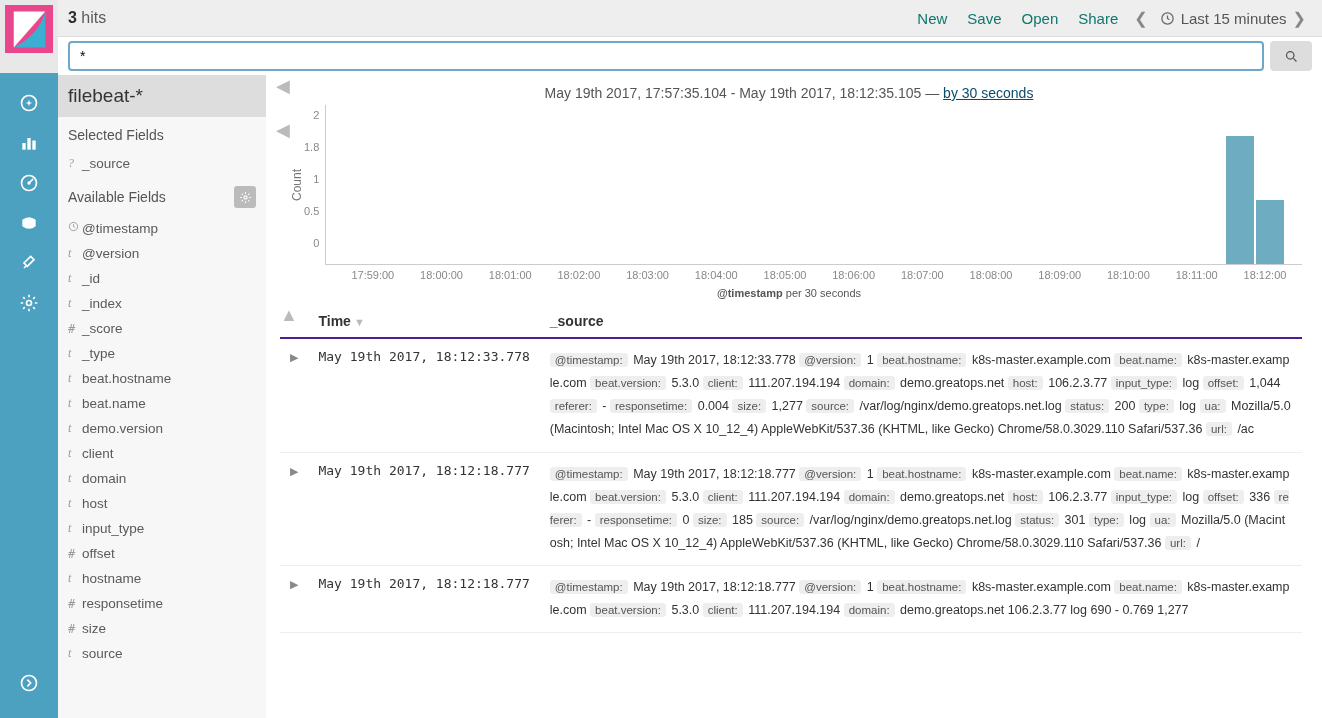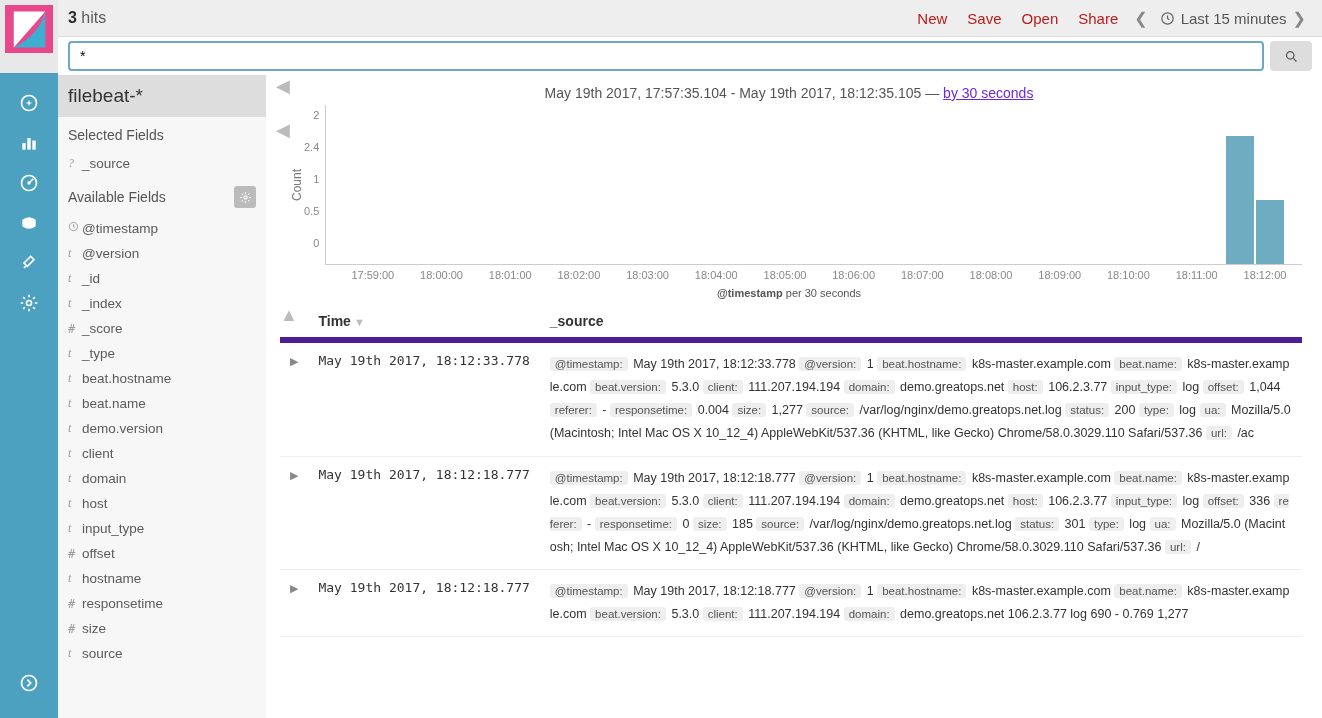--- a/index.html
+++ b/index.html
@@ -11,21 +11,21 @@
 .side-nav-item { width: 100%; height: 40px; display: flex; align-items: center; justify-content: center; color: #fff; position: relative; }
 .side-nav-item svg { width: 20px; height: 20px; fill: #bbb; }
 .side-nav-inner { background: #4da1c0; width: 58px; flex: 1; display: flex; flex-direction: column; align-items: center; padding-top: 10px; }
 .side-nav-inner .side-nav-item svg { fill: rgba(255,255,255,0.85); }
 .side-nav-bottom { margin-top: auto; margin-bottom: 15px; }
 .main { flex: 1; display: flex; flex-direction: column; min-width: 0; }
 .topbar { height: 37px; background: #eee; border-bottom: 1px solid #ddd; display: flex; align-items: center; padding: 0 10px; }
 .hits { font-size: 16px; color: #5a5a5a; }
 .hits b { color: #2d2d2d; }
 .topbar-spacer { flex: 1; }
-.topbar-link { margin: 0 10px; font-size: 15px; color: #b91c1c; cursor: pointer; }
+.topbar-link { margin: 0 10px; font-size: 15px; color: #0f766e; cursor: pointer; }
 .chev { color: #888; margin: 0 6px; font-size: 16px; }
 .time-picker { display: flex; align-items: center; color: #555; font-size: 15px; }
 .time-picker svg { width: 15px; height: 15px; fill: #666; margin: 0 6px; }
 .search-row { display: flex; padding: 4px 10px; gap: 6px; }
 .search-input { flex: 1; height: 30px; border: 2px solid #6fa8c7; border-radius: 4px; padding: 0 10px; font-size: 14px; outline: none; }
 .search-btn { width: 42px; height: 30px; background: #ddd; border: none; border-radius: 4px; display: flex; align-items: center; justify-content: center; }
 .search-btn svg { width: 15px; height: 15px; fill: #555; }
 .content { flex: 1; display: flex; min-height: 0; }
 .fields-panel { width: 208px; background: #f7f7f7; overflow-y: auto; font-size: 13.5px; }
 .index-pattern { background: #ddd; padding: 10px 10px; font-size: 19px; color: #333; }
@@ -35,33 +35,33 @@
 .field-item { padding: 5px 10px; display: flex; align-items: center; color: #5a5a5a; font-size: 13.5px; cursor: pointer; }
 .field-icon { font-style: italic; width: 14px; color: #9a9a9a; font-size: 12px; font-family: Georgia, serif; }
 .field-icon.num { font-style: normal; font-family: monospace; }
 .field-icon.clock svg { width: 11px; height: 11px; fill: #9a9a9a; }
 .results { flex: 1; display: flex; flex-direction: column; overflow: hidden; }
 .chart-area { position: relative; padding: 6px 20px 0 10px; }
 .collapse-arrow { position: absolute; left: 10px; color: #bbb; font-size: 18px; cursor: pointer; }
 .collapse-arrow.top { top: 0; }
 .collapse-arrow.right { right: 6px; top: 44px; }
 .date-range { text-align: center; font-size: 14px; color: #555; padding: 4px 0; }
-.date-range a { color: #6d28d9; text-decoration: underline; }
+.date-range a { color: #0c4a6e; text-decoration: underline; }
 .chart-box { display: flex; height: 160px; padding-left: 14px; }
 .y-axis-label { writing-mode: vertical-rl; transform: rotate(180deg); font-size: 12px; color: #777; text-align: center; }
 .y-axis { display: flex; flex-direction: column; justify-content: space-between; font-size: 11px; color: #888; padding: 4px 6px 16px 0; text-align: right; }
 .plot { flex: 1; position: relative; border-left: 1px solid #ccc; border-bottom: 1px solid #ccc; }
 .bars { position: absolute; right: 18px; bottom: 0; display: flex; align-items: flex-end; gap: 2px; }
 .bar { width: 28px; background: #6eadc1; }
 .x-ticks { display: flex; padding-left: 70px; font-size: 11px; color: #888; gap: 15px; margin-top: 4px; justify-content: space-around; padding-right: 10px; }
 .x-axis-label { text-align: center; font-size: 11px; color: #555; font-weight: bold; padding: 6px 0; }
 .x-axis-label span { font-weight: normal; }
 .table-area { flex: 1; overflow-y: auto; padding: 0 20px 0 14px; }
 .doc-table { width: 100%; border-collapse: collapse; }
-.doc-table th { text-align: left; font-size: 14px; color: #333; padding: 8px 10px; border-bottom: 6px solid #4c1d95; font-weight: 600; }
+.doc-table th { text-align: left; font-size: 14px; color: #333; padding: 8px 10px; border-bottom: 2px solid #4c1d95; font-weight: 600; }
 .doc-table th.time-col .sort-arrow { color: #bbb; font-size: 11px; margin-left: 3px; }
 .doc-row td { vertical-align: top; padding: 10px 10px; border-bottom: 1px solid #eee; font-size: 13px; }
 .doc-row .caret { color: #888; font-size: 11px; padding-top: 12px; width: 16px; cursor: pointer; }
 .doc-row .time-cell { font-family: Menlo, Consolas, monospace; font-size: 13px; color: #333; white-space: nowrap; width: 215px; }
 .doc-row .source-cell { font-family: Liberation Sans, sans-serif; font-size: 12.5px; line-height: 1.85; color: #333; word-break: break-all; }
 .kv-key { background: #eee; border-radius: 3px; padding: 1px 5px; margin-right: 2px; color: #555; font-size: 11.5px; }
 </style>
 </head>
 <body>
 
@@ -250,21 +250,21 @@
         <div class="chart-area">
           <span class="collapse-arrow top">◀</span>
           <span class="collapse-arrow right">◀</span>
           <div class="date-range">
             <span>May 19th 2017, 17:57:35.104 - May 19th 2017, 18:12:35.105 — </span><a href="#">by 30 seconds</a>
           </div>
           <div class="chart-box">
             <div class="y-axis-label">Count</div>
             <div class="y-axis" id="y-ticks">
                 <div>2</div>
-                <div>2.4</div>
+                <div>1.8</div>
                 <div>1</div>
                 <div>0.5</div>
                 <div>0</div>
               </div>
             <div class="plot">
               <div class="bars" id="bars">
                   <div class="bar" style="height:128px"></div>
                   <div class="bar" style="height:64px"></div>
                 </div>
             </div>

